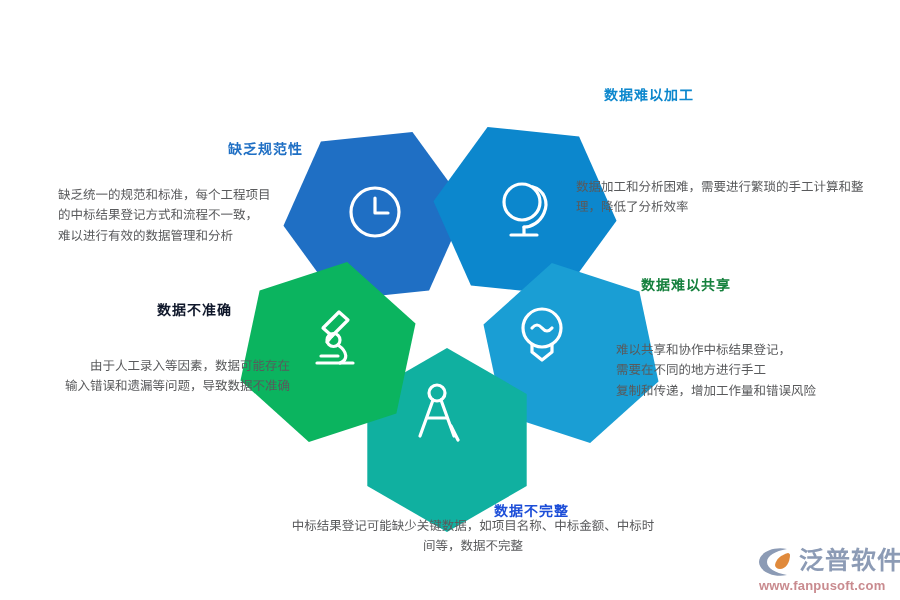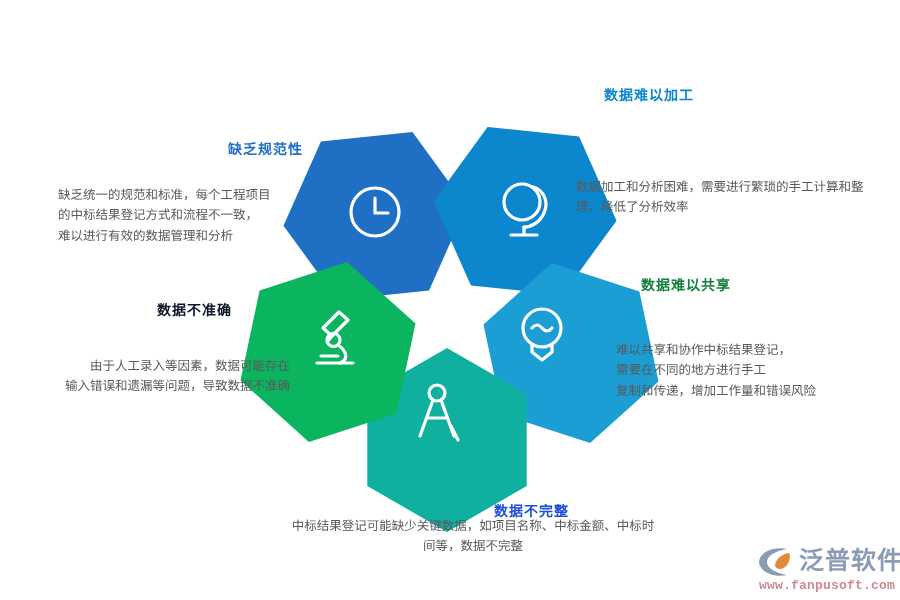--- a/index.html
+++ b/index.html
@@ -89,21 +89,21 @@
     white-space: nowrap;
   }
   .logo-url {
     position: absolute;
     left: 2px;
     top: 31px;
     font-size: 13px;
     font-weight: bold;
     color: #c98b8f;
     letter-spacing: 0.2px;
-    font-family: Liberation Mono, monospace;
+    font-family: Liberation Sans, sans-serif;
     white-space: nowrap;
   }
 </style>
 </head>
 <body>
 
 <div id="infographic">
 
   <svg id="canvas" viewBox="0 0 900 600" xmlns="http://www.w3.org/2000/svg">
 

